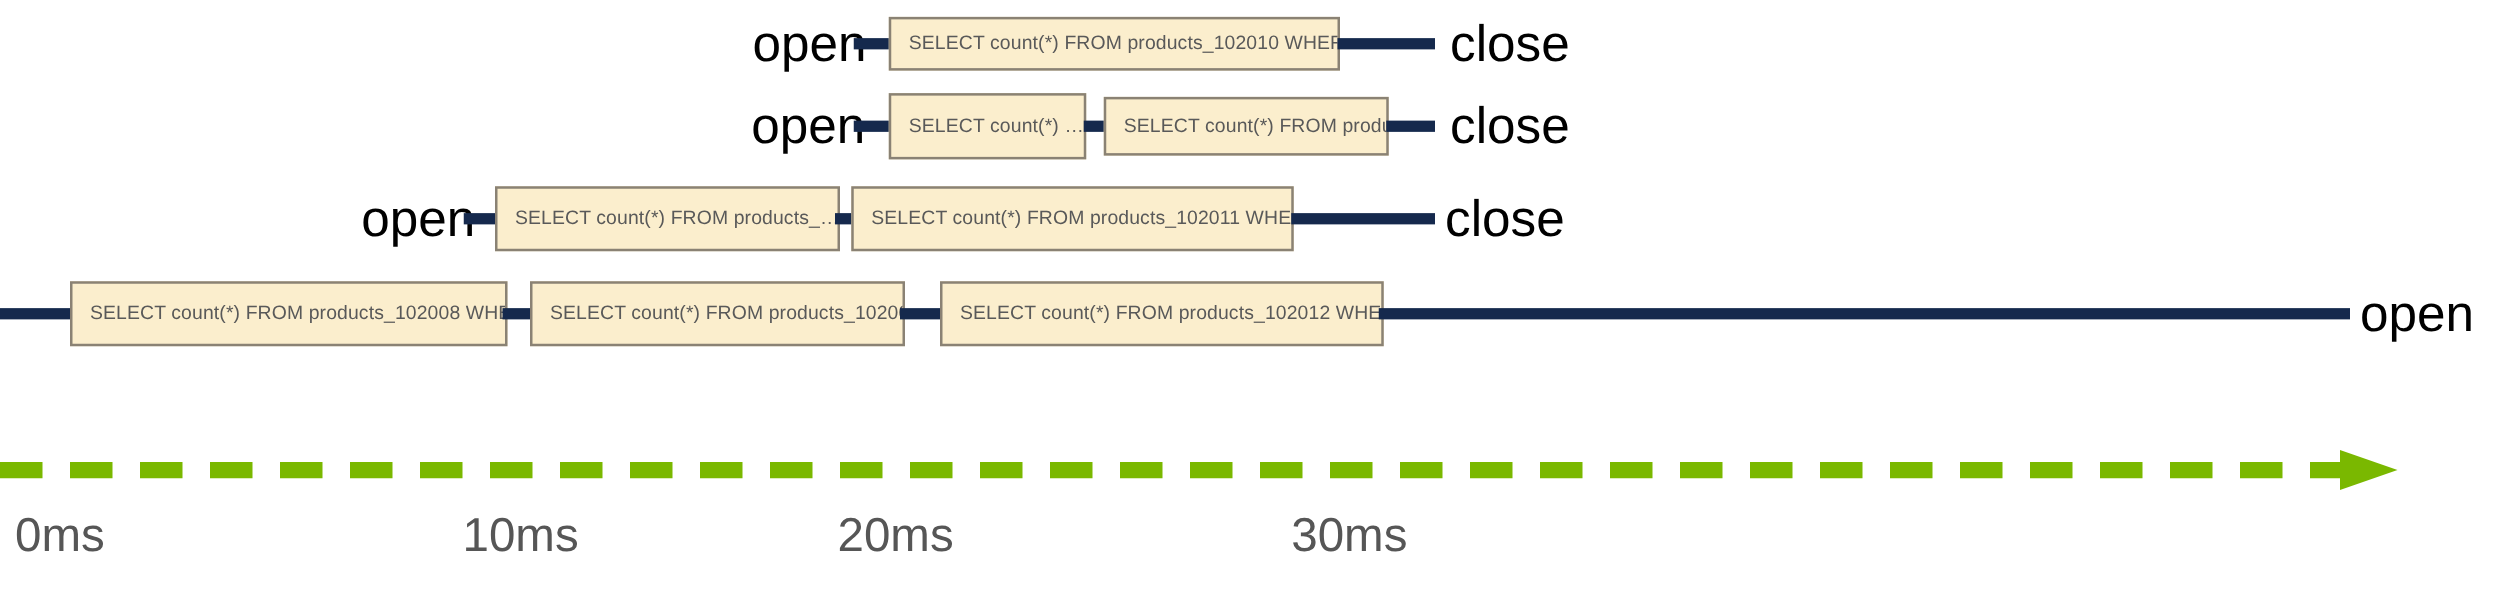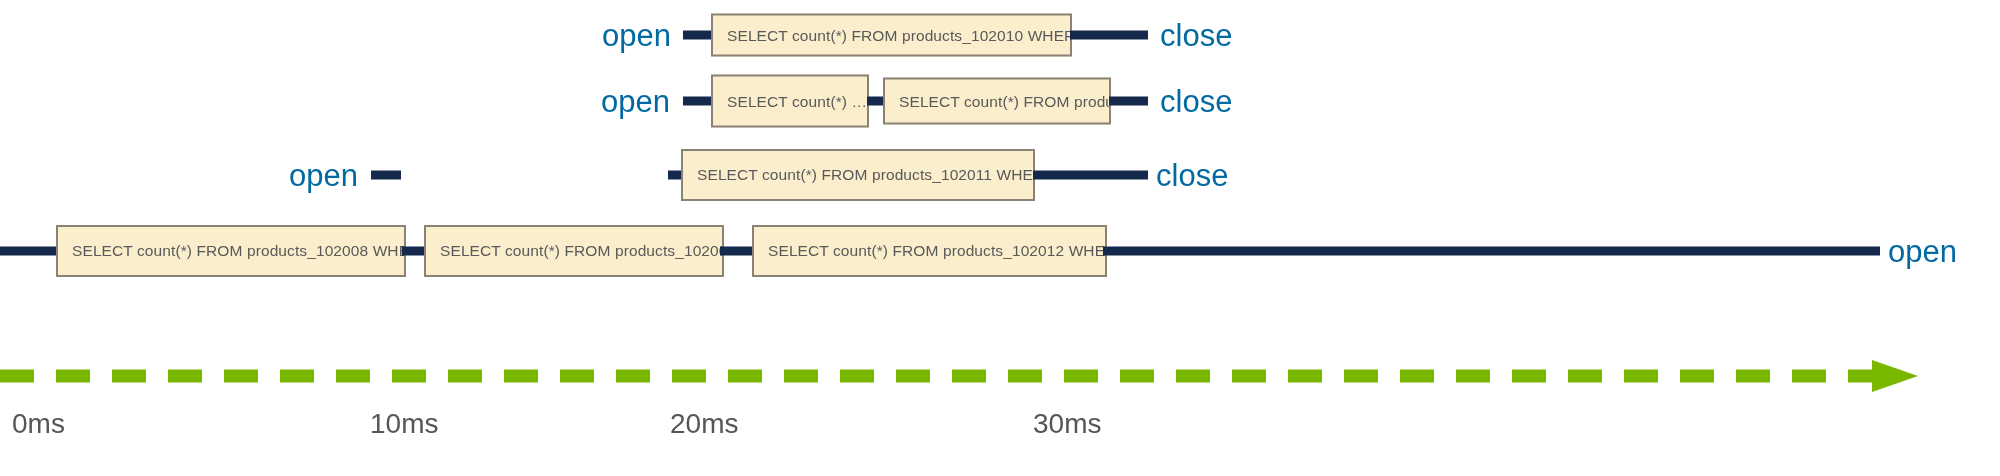--- a/index.html
+++ b/index.html
@@ -54,40 +54,40 @@
     font-size: 15.5px;
     color: #595959;
     letter-spacing: 0.1px;
   }
 
   
   .endlabel {
     position: absolute;
     top: 50%;
     transform: translateY(-50%);
-    font-size: 31px;
-    color: #0369a1;
+    font-size: 41px;
+    color: #000000;
     white-space: nowrap;
     line-height: 1;
   }
 
   
   #axis {
     position: absolute;
     left: 0;
     top: 352px;
     width: 2000px;
     height: 48px;
   }
 
   
   .tick {
     position: absolute;
     top: 410px;
-    font-size: 28px;
+    font-size: 38px;
     color: #565656;
     white-space: nowrap;
     line-height: 1;
   }
 </style>
 </head>
 <body>
 
 <div id="stage">
 
@@ -111,20 +111,23 @@
     <div class="qbox" style="left:883px; width:228px; height:47px;">
       <span>SELECT count(*) FROM  produc</span>
     </div>
     <div class="conn" style="left:1109px; width:39px;"></div>
     <div class="endlabel" style="left:1160px;">close</div>
   </div>
 
   <div class="row" id="row-3" style="top:140px;">
     <div class="endlabel" style="left:289px;">open</div>
     <div class="conn" style="left:371px; width:30px;"></div>
+    <div class="qbox" style="left:396px; width:276px; height:52px;">
+      <span>SELECT count(*) FROM products_…</span>
+    </div>
     <div class="conn" style="left:668px; width:22px;"></div>
     <div class="qbox" style="left:681px; width:354px; height:52px;">
       <span>SELECT count(*) FROM products_102011 WHERE …</span>
     </div>
     <div class="conn" style="left:1033px; width:115px;"></div>
     <div class="endlabel" style="left:1156px;">close</div>
   </div>
 
   <div class="row" id="row-4" style="top:216px;">
     <div class="conn" style="left:0px; width:60px;"></div>

